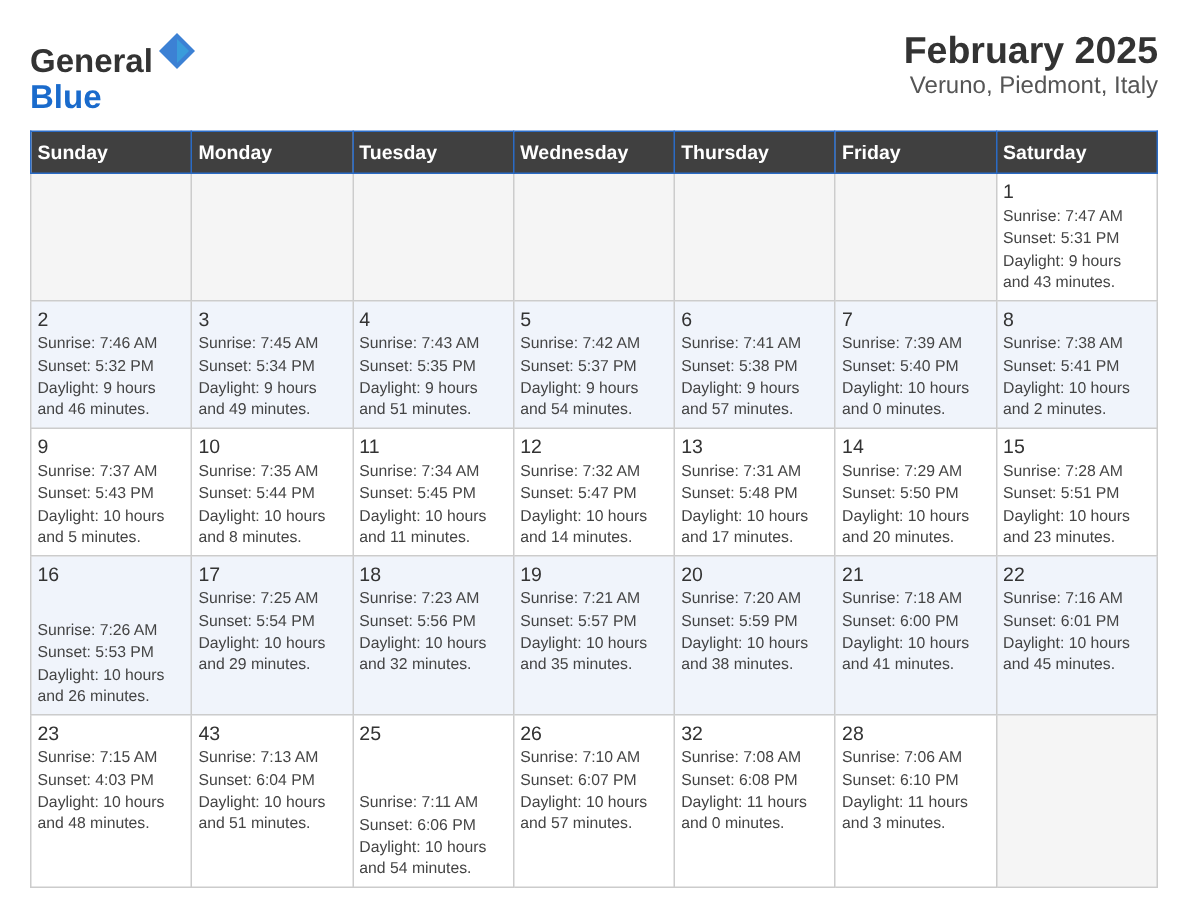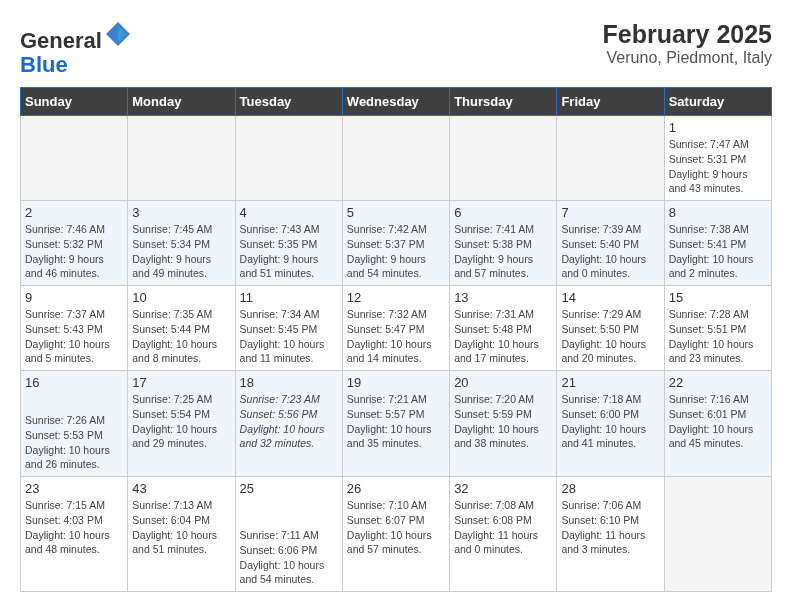--- a/index.html
+++ b/index.html
@@ -232,21 +232,21 @@
 Daylight: 10 hours and 26 minutes.</div>
         </td>
         <td>
           <span class="day-number">17</span>
           <div class="day-info" style="white-space: pre-line;">Sunrise: 7:25 AM
 Sunset: 5:54 PM
 Daylight: 10 hours and 29 minutes.</div>
         </td>
         <td>
           <span class="day-number">18</span>
-          <div class="day-info" style="white-space: pre-line; font-style: italic;">Sunrise: 7:23 AM
+          <div class="day-info" style="white-space: pre-line;">Sunrise: 7:23 AM
 Sunset: 5:56 PM
 Daylight: 10 hours and 32 minutes.</div>
         </td>
         <td>
           <span class="day-number">19</span>
           <div class="day-info" style="white-space: pre-line;">Sunrise: 7:21 AM
 Sunset: 5:57 PM
 Daylight: 10 hours and 35 minutes.</div>
         </td>
         <td>

